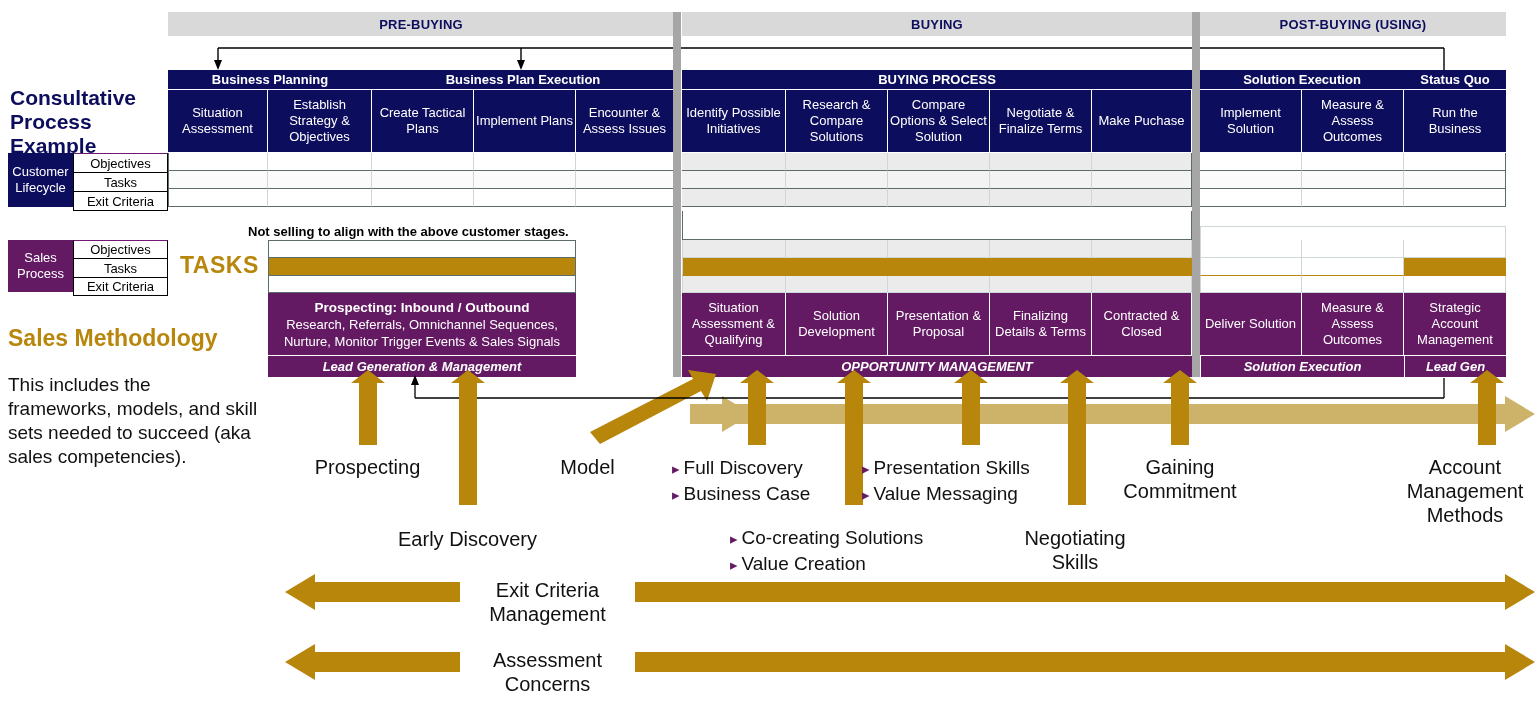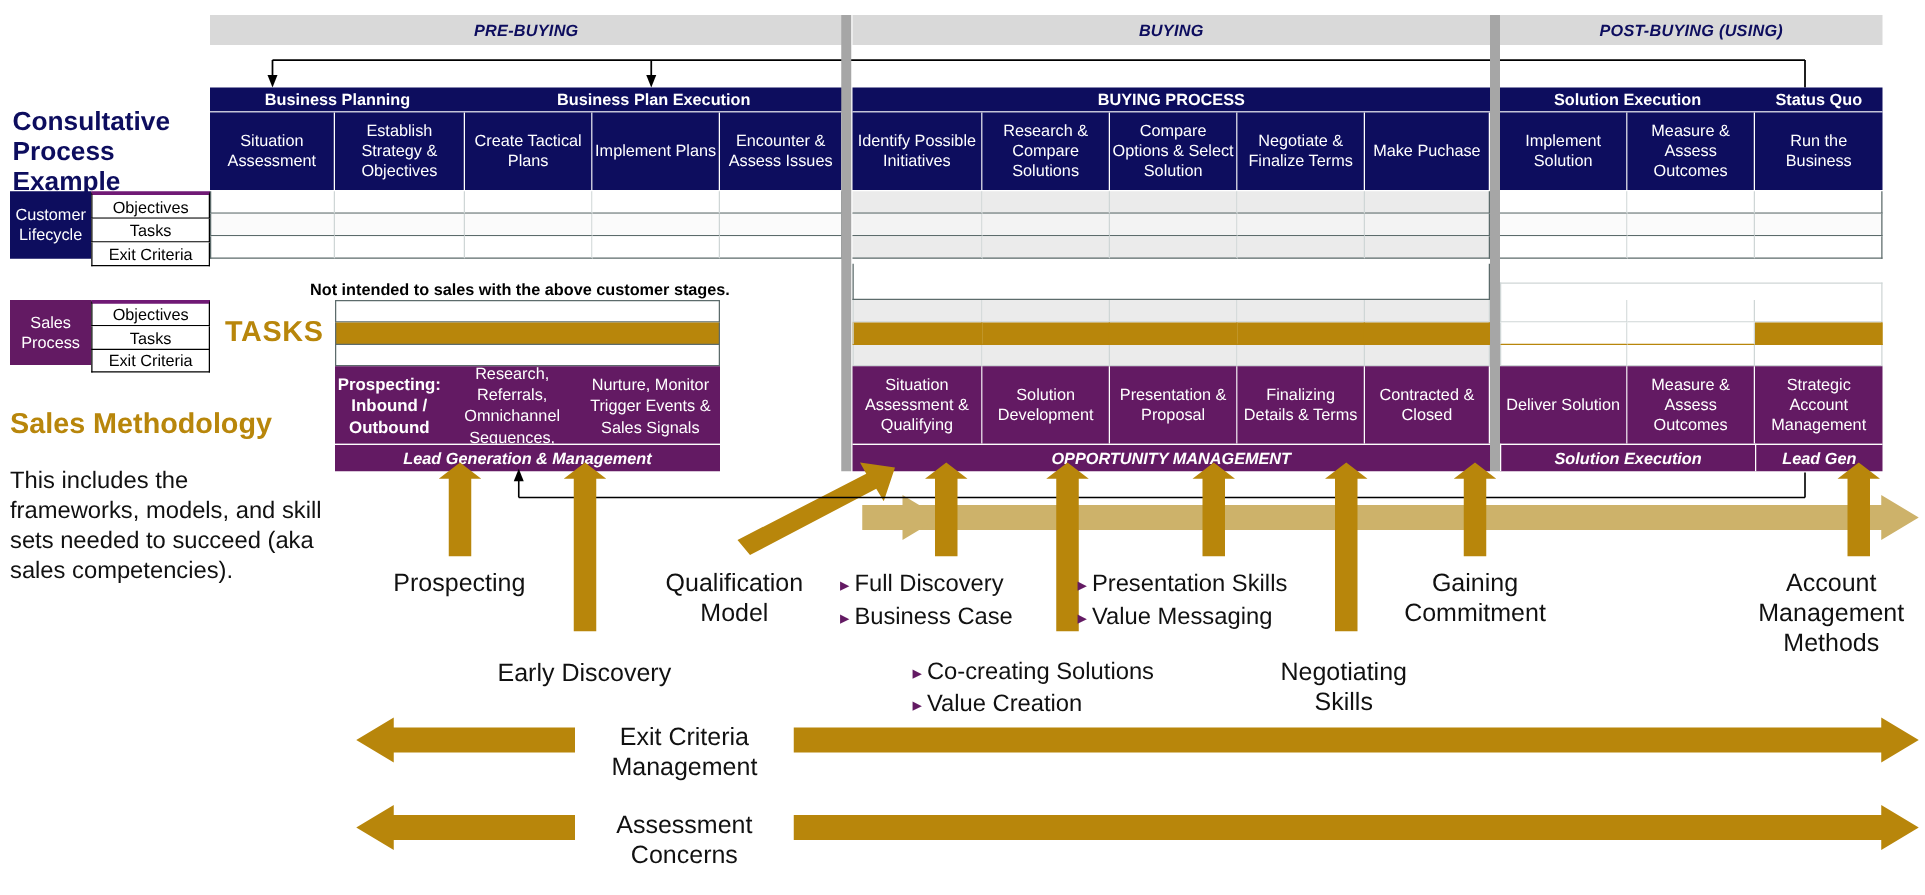--- a/index.html
+++ b/index.html
@@ -15,48 +15,48 @@
     --gold:#b8860b;
     --gold-light:#cdb26a;
     --band:#d9d9d9;
     --grid:#5c6b6b;
     --sep:#a6a6a6;
     --rowalt:#ebebeb;
   }
 
   
   .phase{background:var(--band);color:var(--navy);font-weight:bold;font-size:13px;
-         display:flex;align-items:center;justify-content:center;letter-spacing:.2px;height:24px;top:12px;font-style:italic;}
+         display:flex;align-items:center;justify-content:center;letter-spacing:.2px;height:24px;top:12px;}
 
   
   .navy-group{background:var(--navy);color:#fff;font-weight:bold;font-size:13px;
       display:flex;align-items:center;justify-content:center;border-bottom:1px solid #fff;height:20px;}
   .navy-cell{background:var(--navy);color:#fff;font-size:13px;line-height:16px;
       display:flex;align-items:center;justify-content:center;text-align:center;
       border-right:1px solid #fff;padding:0 2px;}
   .navy-cell:last-child{border-right:none;}
 
   
   .side-block{color:#fff;font-size:13px;line-height:16px;display:flex;align-items:center;
       justify-content:center;text-align:center;}
   .side-block.navy{background:var(--navy);}
   .side-block.purple{background:var(--purple);}
   .side-rows{display:flex;flex-direction:column;}
   .side-row{font-size:13px;display:flex;align-items:center;justify-content:center;
       border:1px solid #000;border-top:none;color:#000;background:#fff;}
-  .side-row:first-child{border-top:3px solid #701a75;}
+  .side-row:first-child{border-top:1px solid #701a75;}
 
   
   .pur-cell{background:var(--purple);color:#fff;font-size:13px;line-height:16px;
       display:flex;align-items:center;justify-content:center;text-align:center;
       border-right:1px solid #fff;padding:0 2px;}
   .pur-cell:last-child{border-right:none;}
   .pur-group{background:var(--purple);color:#fff;font-weight:bold;font-size:13px;
       display:flex;align-items:center;justify-content:center;height:22px;border-top:1px solid #fff;font-style:italic;}
-  .pur-wide{background:var(--purple);color:#fff;display:flex;flex-direction:row;
+  .pur-wide{background:var(--purple);color:#fff;display:flex;flex-direction:column;
       align-items:center;justify-content:center;text-align:center;font-size:13px;line-height:17px;}
   .pur-wide b{font-size:13.5px;}
 
   
   .hl{font-weight:bold;color:var(--navy);font-size:21px;line-height:24px;}
   .hl-gold{font-weight:bold;color:var(--gold);font-size:23px;line-height:26px;}
   .body-txt{font-size:19px;line-height:24px;color:#111;}
   .body-txt i{font-style:italic;}
 
   .tasks-label{color:var(--gold);font-weight:bold;font-size:23px;letter-spacing:.5px;}
@@ -172,21 +172,21 @@
   <span style="white-space: normal;">Sales Process</span>
 </div>
 <div id="sales-rows" class="abs side-rows" style="left:73px;top:240px;width:95px;">
     <div class="side-row" style="height:17.4px;">Objectives</div>
     <div class="side-row" style="height:17.4px;">Tasks</div>
     <div class="side-row" style="height:17.4px;">Exit Criteria</div>
   </div>
 
 <div class="abs tasks-label" style="left:180px;top:252px;">TASKS</div>
 
-<div class="abs note" style="left:248px;top:224px;white-space:nowrap;">Not intended to sales with the above customer stages.</div>
+<div class="abs note" style="left:248px;top:224px;white-space:nowrap;">Not selling to align with the above customer stages.</div>
 
 <div id="sales-grid">
     <div class="abs" style="left:268px;top:240px;width:308px;height:18px;background:#ffffff;border:1px solid #5c6b6b;border-top:1px solid #5c6b6b;"></div>
     <div class="abs" style="left:268px;top:258px;width:308px;height:18px;background:#b8860b;border:1px solid #5c6b6b;border-top:none;"></div>
     <div class="abs" style="left:268px;top:276px;width:308px;height:17px;background:#ffffff;border:1px solid #5c6b6b;border-top:none;"></div>
     <div class="abs" style="left:682px;top:240px;width:104px;height:18px;background:#ebebeb;border-right:1px solid #cfd6d6;border-bottom:1px solid #cfd6d6;border-left:1px solid #cfd6d6;"></div>
     <div class="abs" style="left:786px;top:240px;width:102px;height:18px;background:#ebebeb;border-right:1px solid #cfd6d6;border-bottom:1px solid #cfd6d6;border-left:none;"></div>
     <div class="abs" style="left:888px;top:240px;width:102px;height:18px;background:#ebebeb;border-right:1px solid #cfd6d6;border-bottom:1px solid #cfd6d6;border-left:none;"></div>
     <div class="abs" style="left:990px;top:240px;width:102px;height:18px;background:#ebebeb;border-right:1px solid #cfd6d6;border-bottom:1px solid #cfd6d6;border-left:none;"></div>
     <div class="abs" style="left:1092px;top:240px;width:100px;height:18px;background:#ebebeb;border-right:1px solid #cfd6d6;border-bottom:1px solid #cfd6d6;border-left:none;"></div>
@@ -292,21 +292,20 @@
 </svg>
 
 <div id="captions">
     <div class="abs cap" style="left:275px;top:455px;width:185px;">
       <div>Prospecting</div>
     </div>
     <div class="abs cap" style="left:375px;top:527px;width:185px;">
       <div>Early Discovery</div>
     </div>
     <div class="abs cap" style="left:495px;top:455px;width:185px;">
-      <div>Qualification</div>
       <div>Model</div>
     </div>
     <div class="abs cap" style="left:1085px;top:455px;width:190px;">
       <div>Gaining</div>
       <div>Commitment</div>
     </div>
     <div class="abs cap" style="left:985px;top:526px;width:180px;">
       <div>Negotiating</div>
       <div>Skills</div>
     </div>

